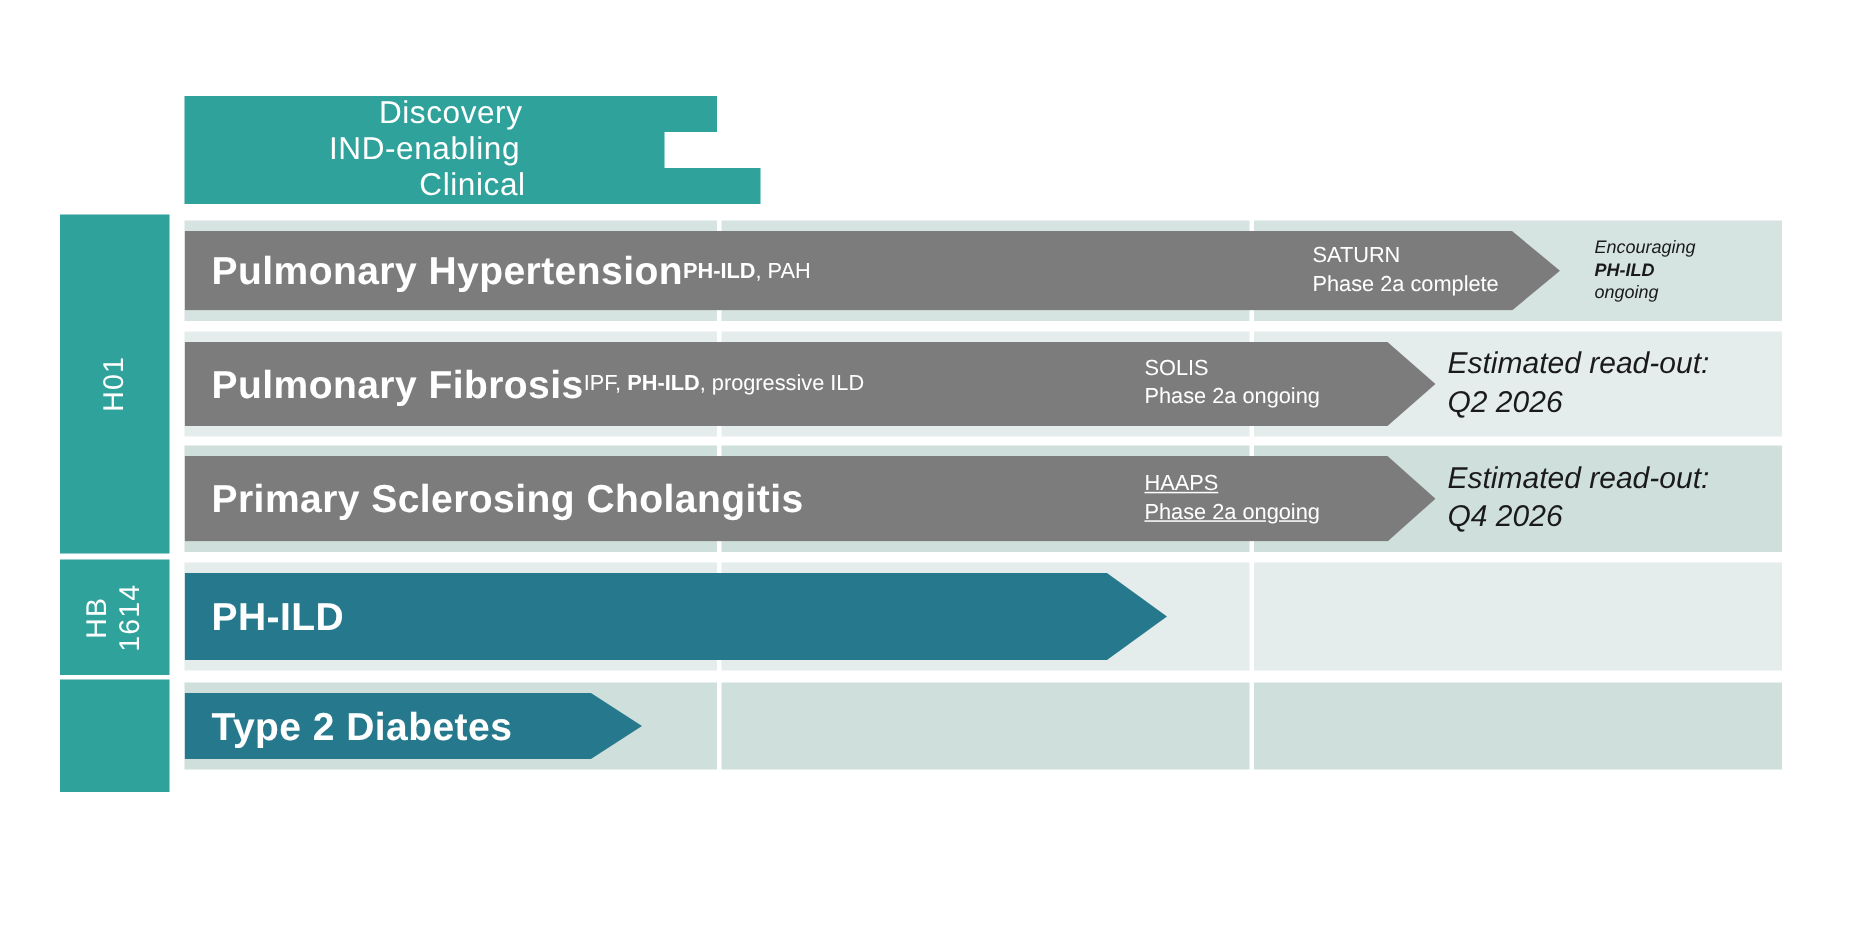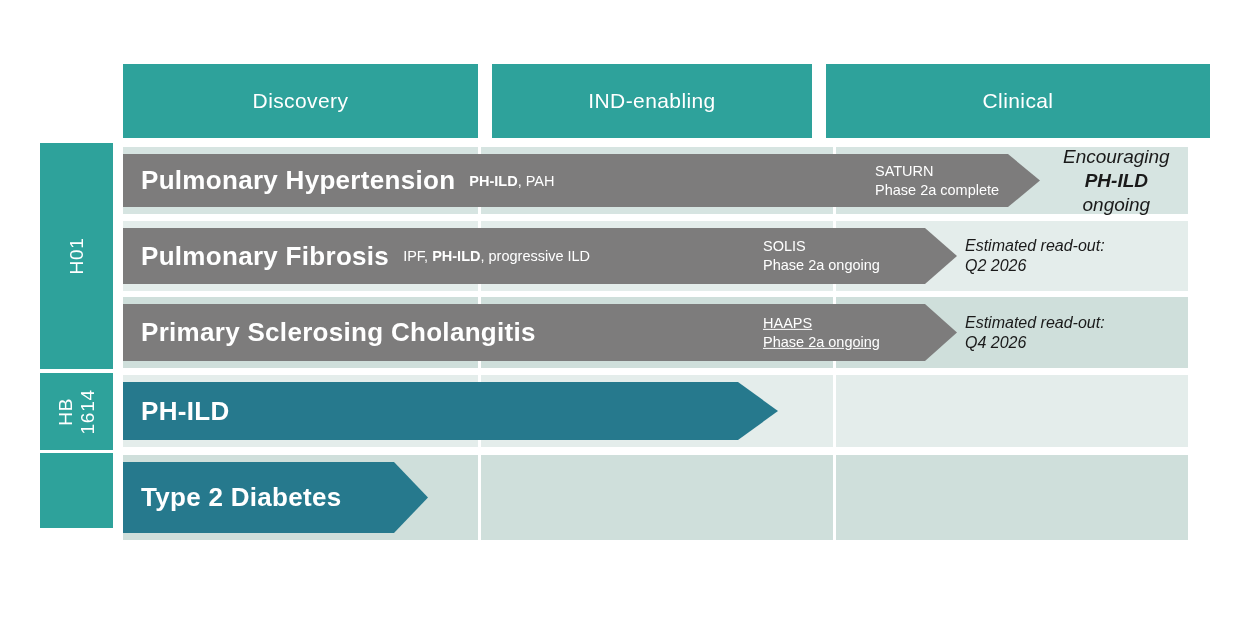--- a/index.html
+++ b/index.html
@@ -2,21 +2,21 @@
 <html style="--teal: #2ea29b; --dark_teal: #26798d; --gray: #7d7c7c; --row_mid: #d6e4e1; --row_light: #e4edeb; --row_dark: #cfdfdb; --text_dark: #1a1a1a;"><head>
 <meta charset="utf-8">
 <style>
   html,body { margin:0; padding:0; background:#ffffff; }
   .canvas {
     position:relative; width:1238px; height:620px; background:#ffffff;
     font-family:"Liberation Sans", sans-serif; overflow:hidden;
   }
 
   
-  .phase-header { position:absolute; left:123px; top:64px; width:1065px; height:74px; display:flex; gap:14px; }
+  .phase-header { position:absolute; left:123px; top:64px; width:1065px; height:74px; display:flex; gap:0;flex-direction:column; }
   .phase-cell {
     background:var(--teal); color:#ffffff; flex:0 0 auto;
     display:flex; align-items:center; justify-content:center;
     font-size:21px; letter-spacing:0.4px;
   }
   .phase-c1 { width:355px; } .phase-c2 { width:320px; } .phase-c3 { width:384px; }
 
   
   .group-block {
     position:absolute; left:40px; width:73px; background:var(--teal);
@@ -46,34 +46,34 @@
   }
   .bar-gray {
     background:var(--gray);
     clip-path:polygon(0 0, calc(100% - 32px) 0, 100% 50%, calc(100% - 32px) 100%, 0 100%);
   }
   .bar-teal {
     background:var(--dark_teal);
     clip-path:polygon(0 0, calc(100% - 40px) 0, 100% 50%, calc(100% - 40px) 100%, 0 100%);
   }
   .bar-title { font-size:26px; letter-spacing:0.3px; white-space:nowrap;font-weight:bold; }
-  .bar-tags  { font-size:14.5px; margin-left:14px; white-space:nowrap; }
+  .bar-tags  { font-size:14.5px; white-space:nowrap; }
   .bar-tags b { font-weight:bold; }
 
   .trial {
     position:absolute; color:#ffffff; font-size:14.5px; line-height:1.32;
     top:50%; transform:translateY(-50%); white-space:nowrap;
   }
   .note {
     position:absolute; color:var(--text_dark); font-style:italic;
-    font-size:16px; line-height:1.28; top:50%; transform:translateY(-50%);
+    font-size:20px; line-height:1.28; top:50%; transform:translateY(-50%);
     white-space:nowrap;
   }
   .note b { font-weight:bold; }
-  .note-sm { font-size:19px;text-align:center; }
+  .note-sm { font-size:12px; }
 </style>
 </head>
 <body>
 
 <div class="canvas">
 
   <div class="phase-header">
     <div class="phase-cell phase-c1">
       <span>Discovery</span>
     </div>
@@ -160,21 +160,21 @@
     <div class="row-bg">
       <div class="bg-cell bg-c1"></div>
       <div class="bg-cell bg-c2"></div>
       <div class="bg-cell bg-c3"></div>
     </div>
     <div class="bar bar-teal" style="width:655px;">
       <span class="bar-title">PH-ILD</span>
     </div>
   </div>
 
-  <div class="row r-dark" style="top:455px; height:85px;">
+  <div class="row r-dark" style="top:455px; height:58px;">
     <div class="row-bg">
       <div class="bg-cell bg-c1"></div>
       <div class="bg-cell bg-c2"></div>
       <div class="bg-cell bg-c3"></div>
     </div>
     <div class="bar bar-teal" style="width:305px; clip-path:polygon(0 0, calc(100% - 34px) 0, 100% 50%, calc(100% - 34px) 100%, 0 100%);">
       <span class="bar-title">Type 2 Diabetes</span>
     </div>
   </div>
 

